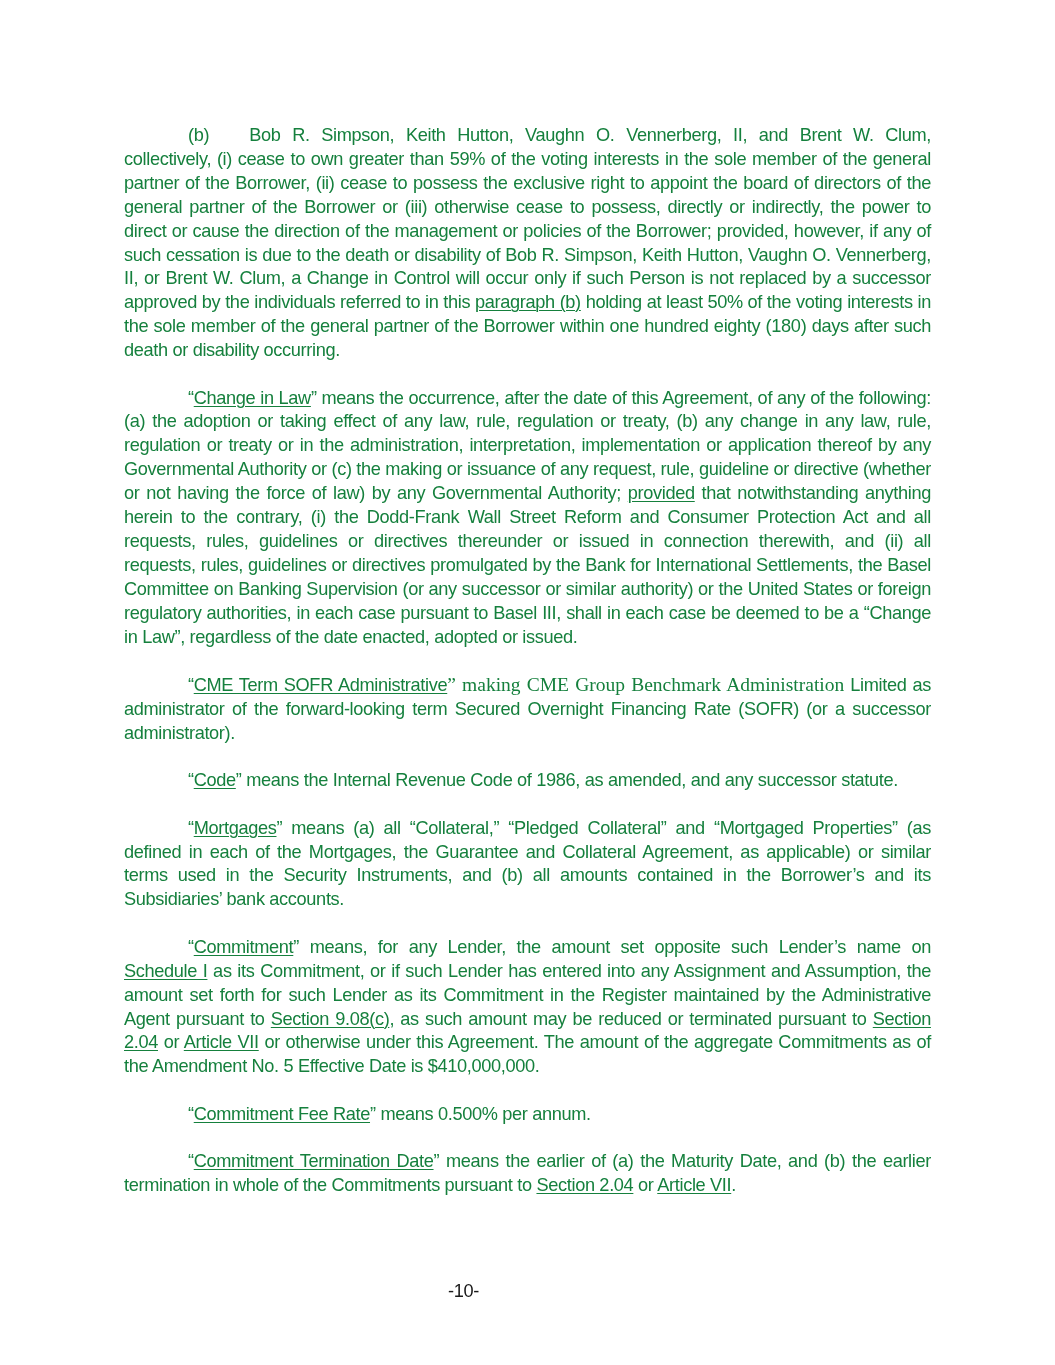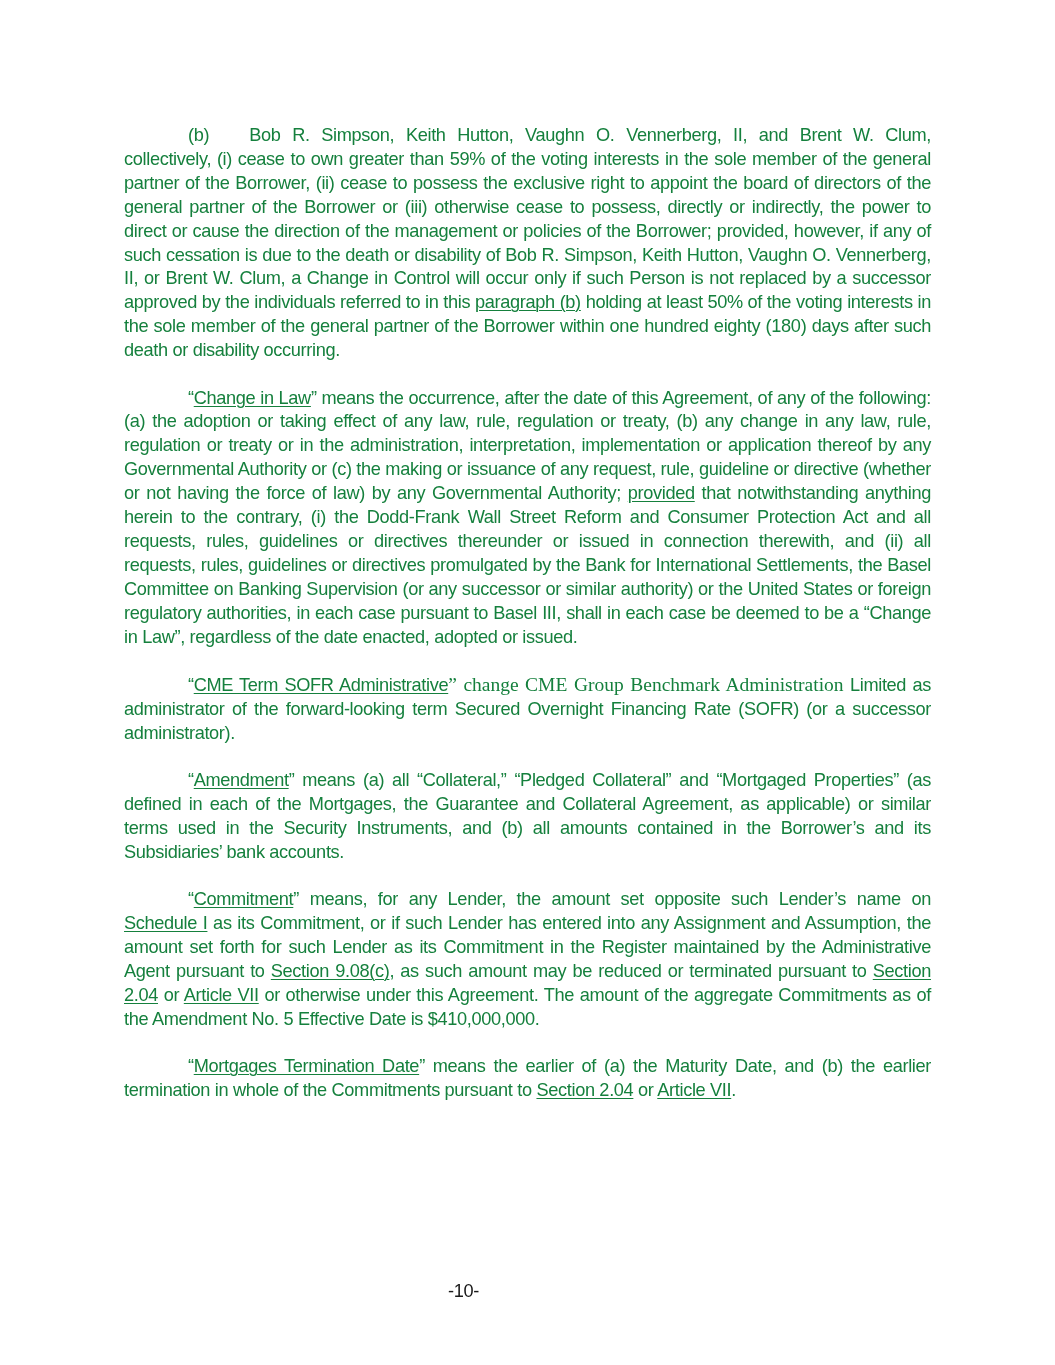--- a/index.html
+++ b/index.html
@@ -59,20 +59,22 @@
       letter-spacing: -0.35px;
     }
   </style>
 </head>
 <body>
 
 <div class="page">
   <div id="paragraphs">
       <p class="para p-b"><span>(b)</span><span class="tab"></span><span>Bob R. Simpson, Keith Hutton, Vaughn O. Vennerberg, II, and Brent W. Clum, collectively, (i) cease to own greater than 59% of the voting interests in the sole member of the general partner of the Borrower, (ii) cease to possess the exclusive right to appoint the board of directors of the general partner of the Borrower or (iii) otherwise cease to possess, directly or indirectly, the power to direct or cause the direction of the management or policies of the Borrower; provided, however, if any of such cessation is due to the death or disability of Bob R. Simpson, Keith Hutton, Vaughn O. Vennerberg, II, or Brent W. Clum, a Change in Control will occur only if such Person is not replaced by a successor approved by the individuals referred to in this </span><span class="u">paragraph (b)</span><span> holding at least 50% of the voting interests in the sole member of the general partner of the Borrower within one hundred eighty (180) days after such death or disability occurring.</span></p>
       <p class="para"><span>“</span><span class="u">Change in Law</span><span>” means the occurrence, after the date of this Agreement, of any of the following: (a) the adoption or taking effect of any law, rule, regulation or treaty, (b) any change in any law, rule, regulation or treaty or in the administration, interpretation, implementation or application thereof by any Governmental Authority or (c) the making or issuance of any request, rule, guideline or directive (whether or not having the force of law) by any Governmental Authority; </span><span class="u">provided</span><span> that notwithstanding anything herein to the contrary, (i) the Dodd-Frank Wall Street Reform and Consumer Protection Act and all requests, rules, guidelines or directives thereunder or issued in connection therewith, and (ii) all requests, rules, guidelines or directives promulgated by the Bank for International Settlements, the Basel Committee on Banking Supervision (or any successor or similar authority) or the United States or foreign regulatory authorities, in each case pursuant to Basel III, shall in each case be deemed to be a “Change in Law”, regardless of the date enacted, adopted or issued.</span></p>
-      <p class="para"><span> “</span><span class="u">CME Term SOFR Administrative</span><span class="serif">” change CME Group Benchmark Administration</span><span> Limited as administrator of the forward-looking term Secured Overnight Financing Rate (SOFR) (or a successor administrator).</span></p>
-      <p class="para"><span>“</span><span class="u">Amendment</span><span>” means (a) all “Collateral,” “Pledged Collateral” and “Mortgaged Properties” (as defined in each of the Mortgages, the Guarantee and Collateral Agreement, as applicable) or similar terms used in the Security Instruments, and (b) all amounts contained in the Borrower’s and its Subsidiaries’ bank accounts.</span></p>
+      <p class="para"><span> “</span><span class="u">CME Term SOFR Administrative</span><span class="serif">” making CME Group Benchmark Administration</span><span> Limited as administrator of the forward-looking term Secured Overnight Financing Rate (SOFR) (or a successor administrator).</span></p>
+      <p class="para"><span>“</span><span class="u">Code</span><span>” means the Internal Revenue Code of 1986, as amended, and any successor statute.</span></p>
+      <p class="para"><span>“</span><span class="u">Mortgages</span><span>” means (a) all “Collateral,” “Pledged Collateral” and “Mortgaged Properties” (as defined in each of the Mortgages, the Guarantee and Collateral Agreement, as applicable) or similar terms used in the Security Instruments, and (b) all amounts contained in the Borrower’s and its Subsidiaries’ bank accounts.</span></p>
       <p class="para"><span>“</span><span class="u">Commitment</span><span>” means, for any Lender, the amount set opposite such Lender’s name on </span><span class="u">Schedule I</span><span> as its Commitment, or if such Lender has entered into any Assignment and Assumption, the amount set forth for such Lender as its Commitment in the Register maintained by the Administrative Agent pursuant to </span><span class="u">Section 9.08(c)</span><span>, as such amount may be reduced or terminated pursuant to </span><span class="u">Section 2.04</span><span> or </span><span class="u">Article VII</span><span> or otherwise under this Agreement.  The amount of the aggregate Commitments as of the Amendment No. 5 Effective Date is $410,000,000.</span></p>
-      <p class="para"><span>“</span><span class="u">Mortgages Termination Date</span><span>” means the earlier of (a) the Maturity Date, and (b) the earlier termination in whole of the Commitments pursuant to </span><span class="u">Section 2.04</span><span> or </span><span class="u">Article VII</span><span>.</span></p>
+      <p class="para"><span>“</span><span class="u">Commitment Fee Rate</span><span>” means 0.500% per annum.</span></p>
+      <p class="para"><span>“</span><span class="u">Commitment Termination Date</span><span>” means the earlier of (a) the Maturity Date, and (b) the earlier termination in whole of the Commitments pursuant to </span><span class="u">Section 2.04</span><span> or </span><span class="u">Article VII</span><span>.</span></p>
     </div>
 </div>
 
 <div class="page-number">-10-</div>
 
 </body></html>

